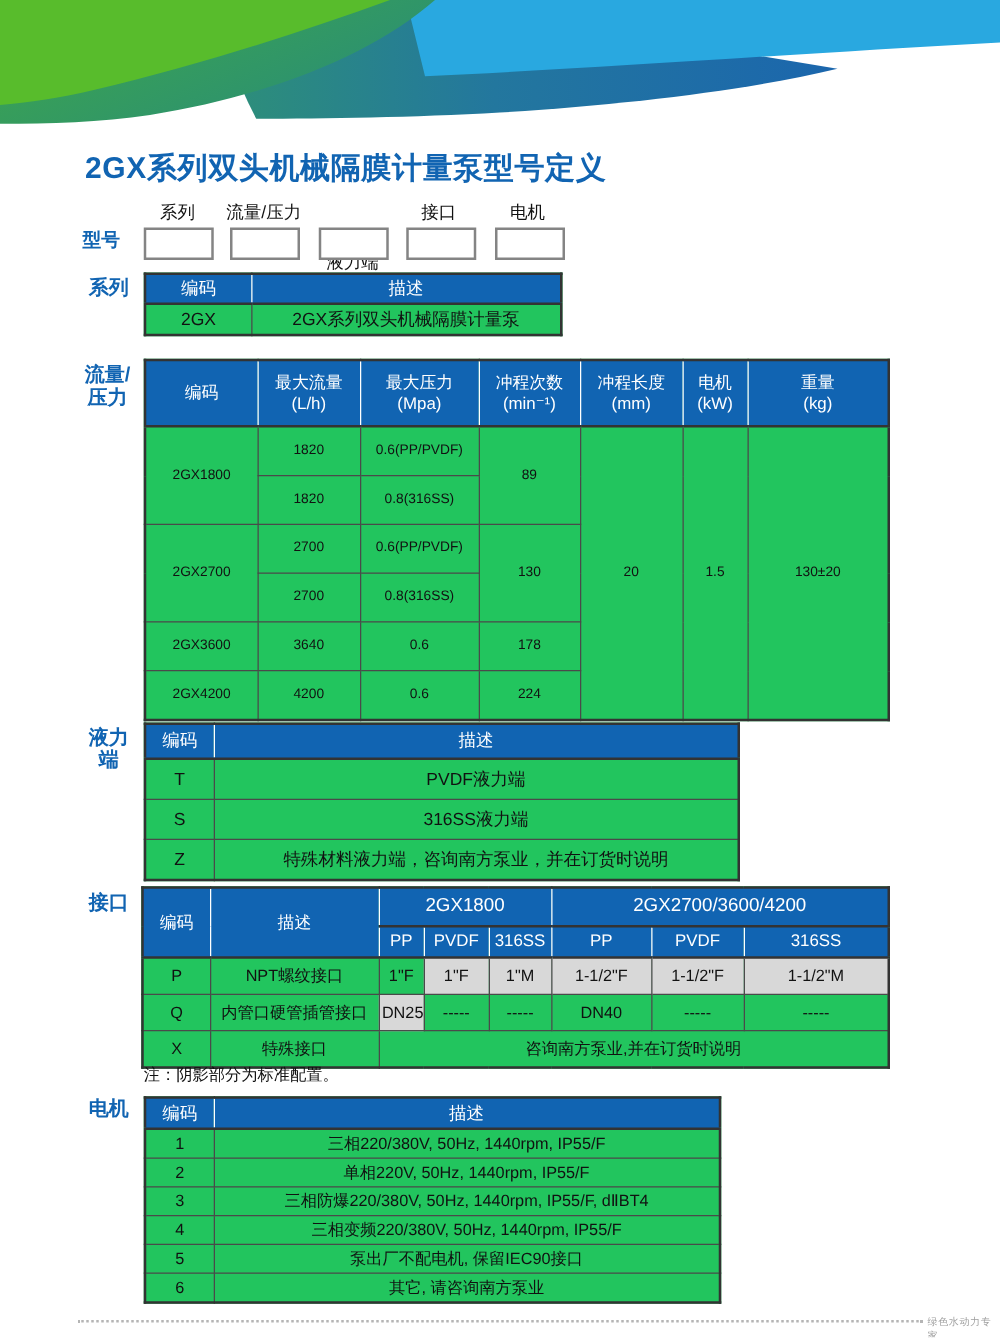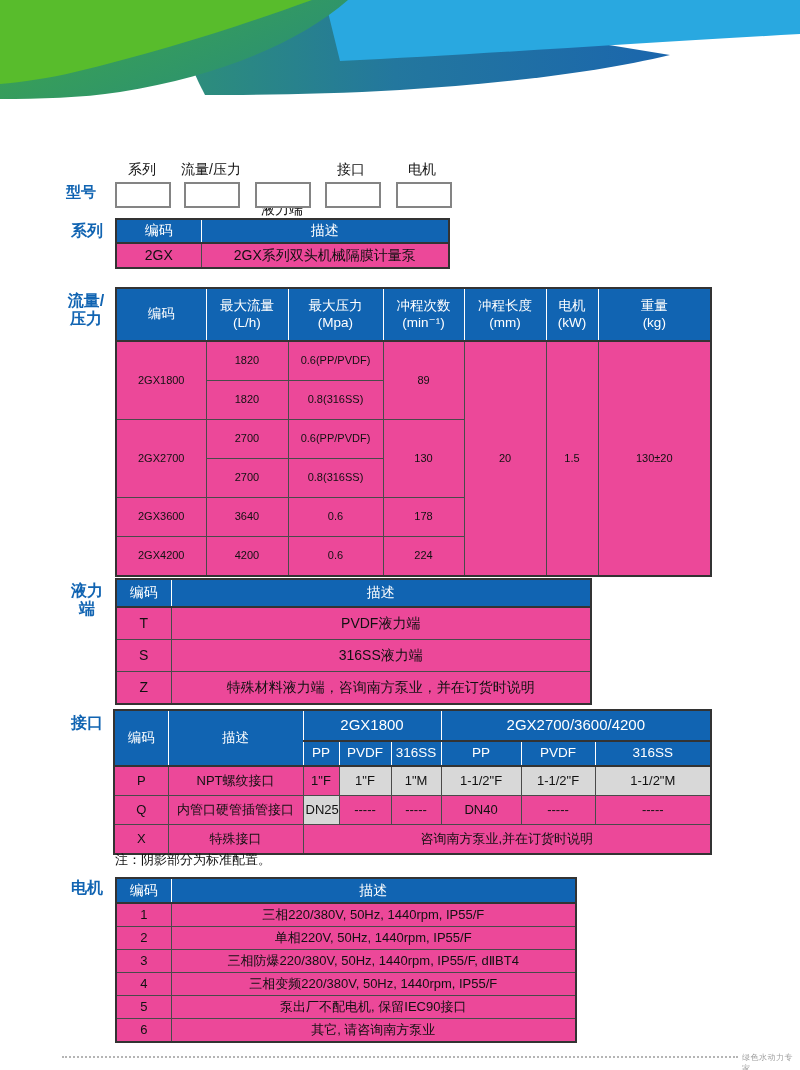--- a/index.html
+++ b/index.html
@@ -11,21 +11,21 @@
   
   .doc-title{font-size:24px;font-weight:bold;color:#1164b2;letter-spacing:.5px;}
   .side-label{font-size:16px;font-weight:bold;color:#1164b2;line-height:1.15;text-align:center;}
 
   
   .model-label{font-size:15px;font-weight:bold;color:#1164b2;}
   .field-label{font-size:14px;color:#111;text-align:center;width:90px;}
   .code-box{width:52px;height:22px;border:2px solid #848484;background:#fff;}
 
   
-  table{border-collapse:collapse;table-layout:fixed;border:2px solid #333;background:#ec4899;}
+  table{border-collapse:collapse;table-layout:fixed;border:2px solid #333;background:#22c55e;}
   th{background:#1164b2;color:#fff;font-weight:normal;border:1px solid #fff;
      font-size:14px;text-align:center;padding:0;line-height:1.25;}
   thead th{border-bottom:2px solid #333;}
   td{border:1px solid #4a4a4a;font-size:14px;color:#111;text-align:center;padding:0 2px;line-height:1.2;}
   .shaded{background:#d8d8d8;}
 
   .tbl-series td{height:23px;}
   .tbl-series th{height:22px;}
 
   .tbl-flow th{height:51px;font-size:13.5px;}
@@ -64,20 +64,21 @@
         <stop offset="0" stop-color="#3fa74a"></stop>
         <stop offset="1" stop-color="#2a8f74"></stop>
       </linearGradient>
     </defs>
     <path d="M170,0 H335 L670,55 C600,72 500,84 400,90 C330,94 260,95 205,95 C188,63 178,30 170,0 Z" fill="url(#gmid)"></path>
     <path d="M325,0 H800 V34 C620,44 470,55 340,61 L325,0 Z" fill="#29a8e0"></path>
     <path d="M0,40 C120,30 230,12 310,0 L348,0 C300,42 220,76 120,92 C80,98 40,99 0,99 Z" fill="url(#ggreen)"></path>
     <path d="M0,0 H312 C240,26 160,52 75,72 C50,78 22,82 0,84 Z" fill="#58bc2c"></path>
   </svg>
 
+  <div class="abs doc-title" style="left:68px;top:118px;">2GX系列双头机械隔膜计量泵型号定义</div>
 
   <div class="abs model-label" style="left:66px;top:183px;">型号</div>
 
   <div class="abs field-label" style="left:97px;top:161px;">系列</div>
   <div class="abs field-label" style="left:166px;top:161px;">流量/压力</div>
   <div class="abs field-label" style="left:237px;top:161px;margin-top:40px;">液力端</div>
   <div class="abs field-label" style="left:306px;top:161px;">接口</div>
   <div class="abs field-label" style="left:377px;top:161px;">电机</div>
 
   <div class="abs code-box" style="left:115px;top:182px;"></div>

